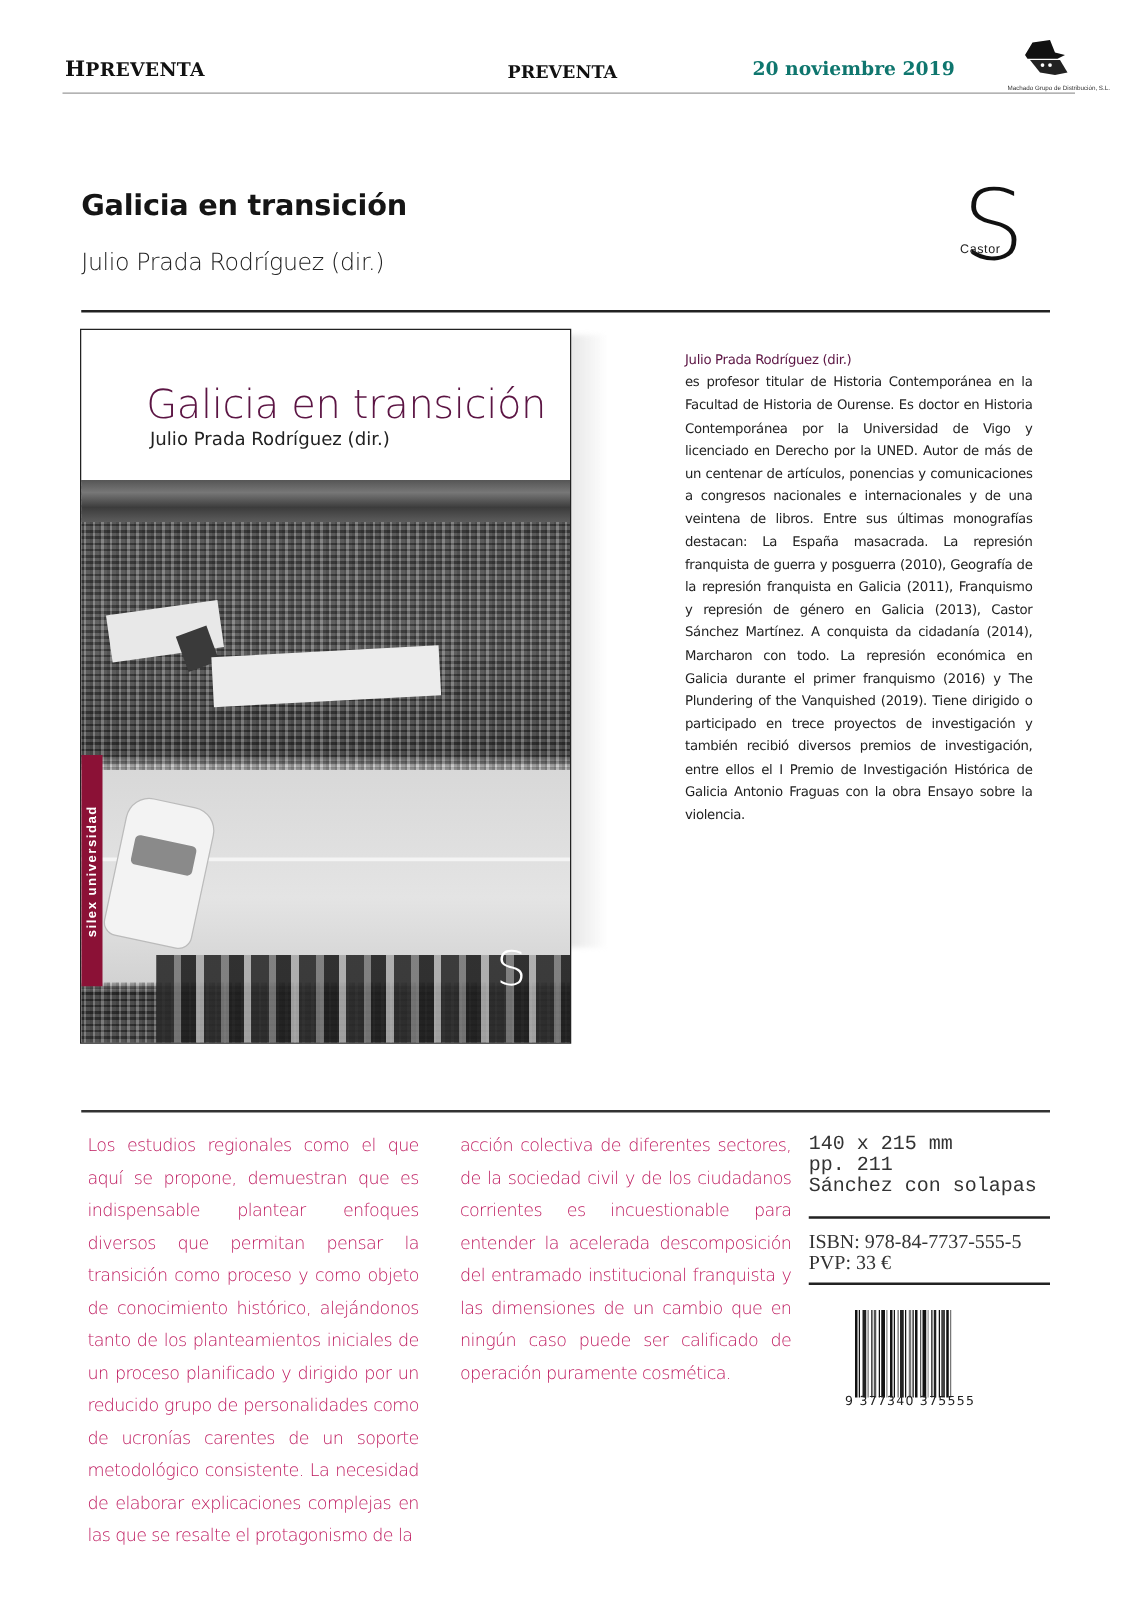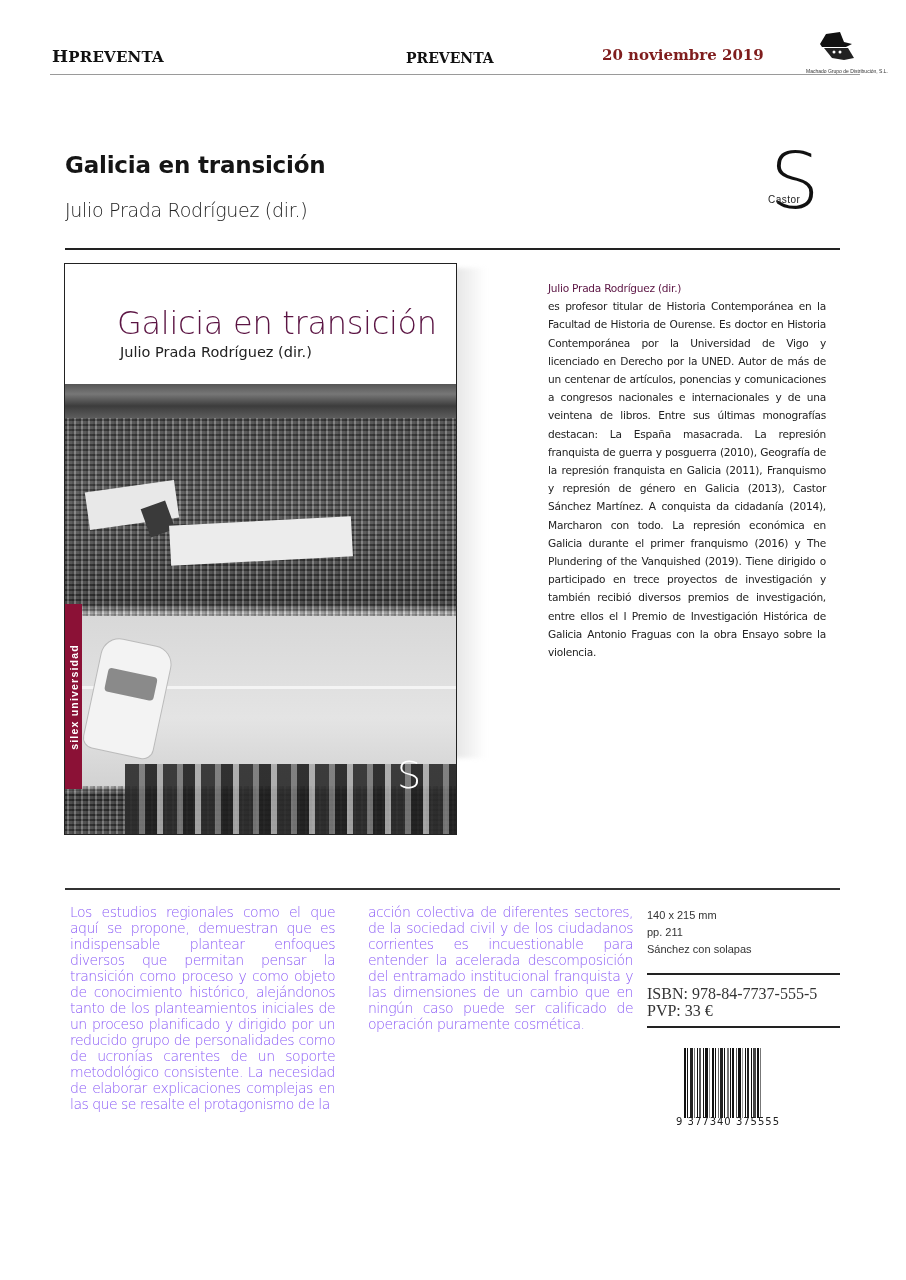--- a/index.html
+++ b/index.html
@@ -3,21 +3,21 @@
 <meta charset="utf-8">
 <style>
   * { box-sizing: border-box; margin: 0; padding: 0; }
   html, body { width: 906px; height: 1280px; background: #ffffff; overflow: hidden; }
   body { position: relative; font-family: "Liberation Sans", sans-serif; color: #222; }
 
   
   .hdr-cat { position: absolute; left: 52px; top: 46px; font-family: "DejaVu Serif", serif; font-weight: bold; font-size: 15px; color: #111; letter-spacing: 0.2px; }
   .hdr-cat .big { font-size: 17px; }
   .hdr-pre { position: absolute; left: 406px; top: 50px; font-family: "DejaVu Serif", serif; font-weight: bold; font-size: 14px; color: #111; }
-  .hdr-date { position: absolute; left: 602px; top: 46px; font-family: "DejaVu Serif", serif; font-weight: bold; font-size: 15px; color: #7f1d1d; }
+  .hdr-date { position: absolute; left: 602px; top: 46px; font-family: "DejaVu Serif", serif; font-weight: bold; font-size: 15px; color: #0f766e; }
   .hdr-line { position: absolute; left: 50px; top: 74px; width: 810px; height: 1px; background: #9a9a9a; }
   .dist-logo { position: absolute; left: 806px; top: 30px; width: 60px; height: 44px; }
   .dist-logo .cap { position: absolute; left: 0; bottom: 0; width: 60px; text-align: center; font-size: 5px; color: #333; white-space: nowrap; }
 
   
   .title { position: absolute; left: 65px; top: 152px; font-family: "DejaVu Sans", sans-serif; font-weight: bold; font-size: 23px; color: #151515; letter-spacing: -0.2px; }
   .author { position: absolute; left: 65px; top: 199px; font-family: "DejaVu Sans", sans-serif; font-weight: 300; font-size: 19px; color: #222; letter-spacing: -0.3px; }
   .pub-logo { position: absolute; left: 768px; top: 158px; width: 56px; height: 74px; }
   .pub-logo .s { position: absolute; left: 2px; top: -16px; font-family: "DejaVu Sans", sans-serif; font-size: 78px; font-weight: 300; color: #111; line-height: 1; }
   .pub-logo .word { position: absolute; left: 0; top: 36px; font-size: 10px; color: #222; background: transparent; letter-spacing: 0.5px; }
@@ -47,24 +47,24 @@
   .spine { position: absolute; left: 0; top: 340px; width: 17px; height: 185px; background: #8b1136; }
   .spine span { position: absolute; left: 50%; top: 50%; transform: translate(-50%, -50%) rotate(-90deg); font-size: 10.5px; font-weight: bold; color: #fff; white-space: nowrap; letter-spacing: 1.2px; }
   .cover-s { position: absolute; left: 332px; top: 492px; font-size: 38px; color: #fff; font-family: "DejaVu Sans", sans-serif; font-weight: 300; line-height: 1; }
 
   
   .bio { position: absolute; left: 548px; top: 279px; width: 278px; font-family: "DejaVu Sans", sans-serif; font-size: 10.6px; line-height: 18.2px; color: #222; text-align: justify; letter-spacing: -0.25px; }
   .bio-name { color: #5b1443; display: block; }
 
   
   .rule2 { position: absolute; left: 65px; top: 888px; width: 775px; height: 2px; background: #333; }
-  .desc { position: absolute; top: 904px; width: 265px; font-family: "DejaVu Sans", sans-serif; font-weight: 300; font-size: 14px; line-height: 16px; color: #8b5cf6; text-align: justify; letter-spacing: -0.5px; }
+  .desc { position: absolute; top: 904px; width: 265px; font-family: "DejaVu Sans", sans-serif; font-weight: 300; font-size: 14px; line-height: 26px; color: #be185d; text-align: justify; letter-spacing: -0.5px; }
   .desc.c1 { left: 70px; }
   .desc.c2 { left: 368px; }
-  .specs { position: absolute; left: 647px; top: 907px; font-family: Liberation Sans, sans-serif; font-size: 11px; line-height: 17px; color: #333; }
+  .specs { position: absolute; left: 647px; top: 907px; font-family: Liberation Mono, monospace; font-size: 16px; line-height: 17px; color: #333; }
   .specs2 { position: absolute; left: 647px; top: 985px; font-family: "Liberation Serif", serif; font-size: 16px; line-height: 17px; color: #333; }
   .rule3 { position: absolute; left: 647px; top: 973px; width: 193px; height: 2px; background: #222; }
   .rule4 { position: absolute; left: 647px; top: 1026px; width: 193px; height: 2px; background: #222; }
 
   .barcode { position: absolute; left: 684px; top: 1048px; width: 96px; height: 70px; display: flex; align-items: stretch; }
   .barcode i { display: block; height: 100%; }
   .barcode-num { position: absolute; left: 676px; top: 1116px; width: 110px; font-family: "DejaVu Sans", sans-serif; font-size: 10px; color: #222; letter-spacing: 1px; white-space: nowrap; }
 </style>
 </head>
 <body>

